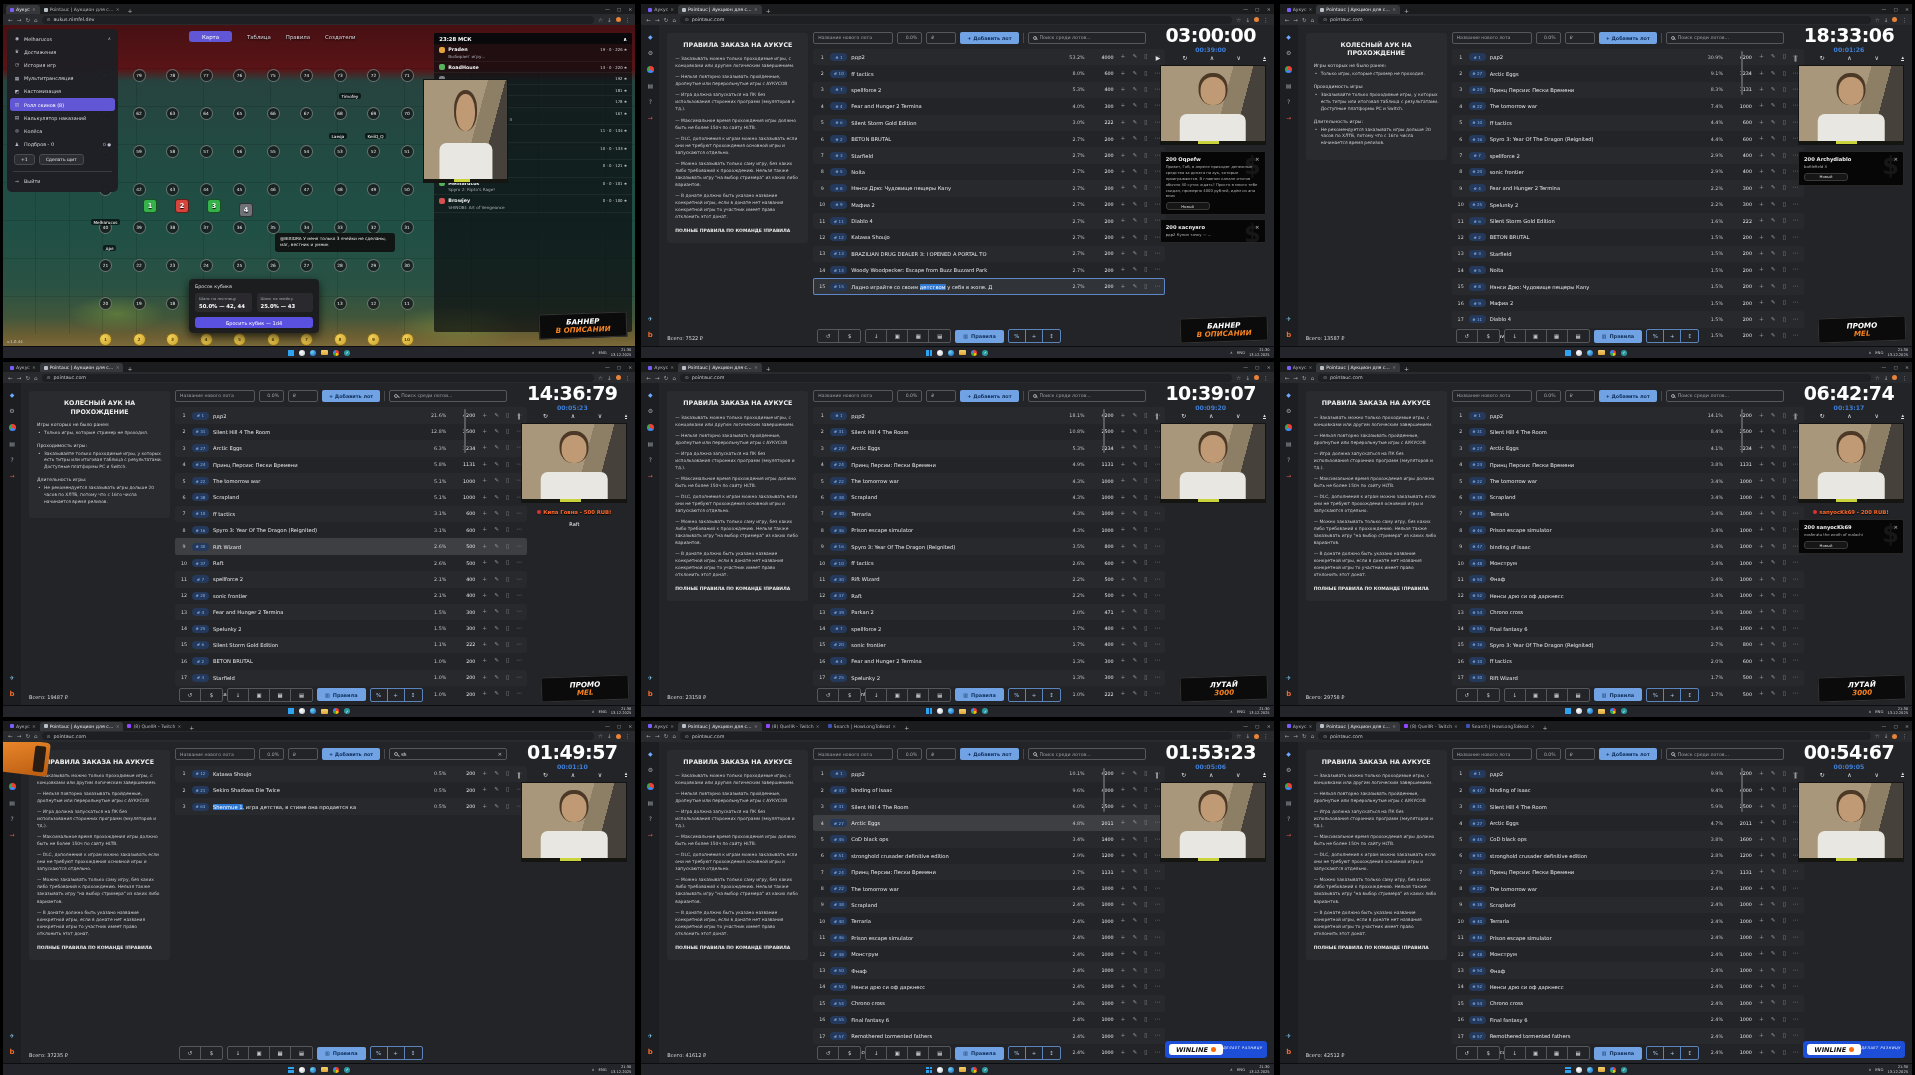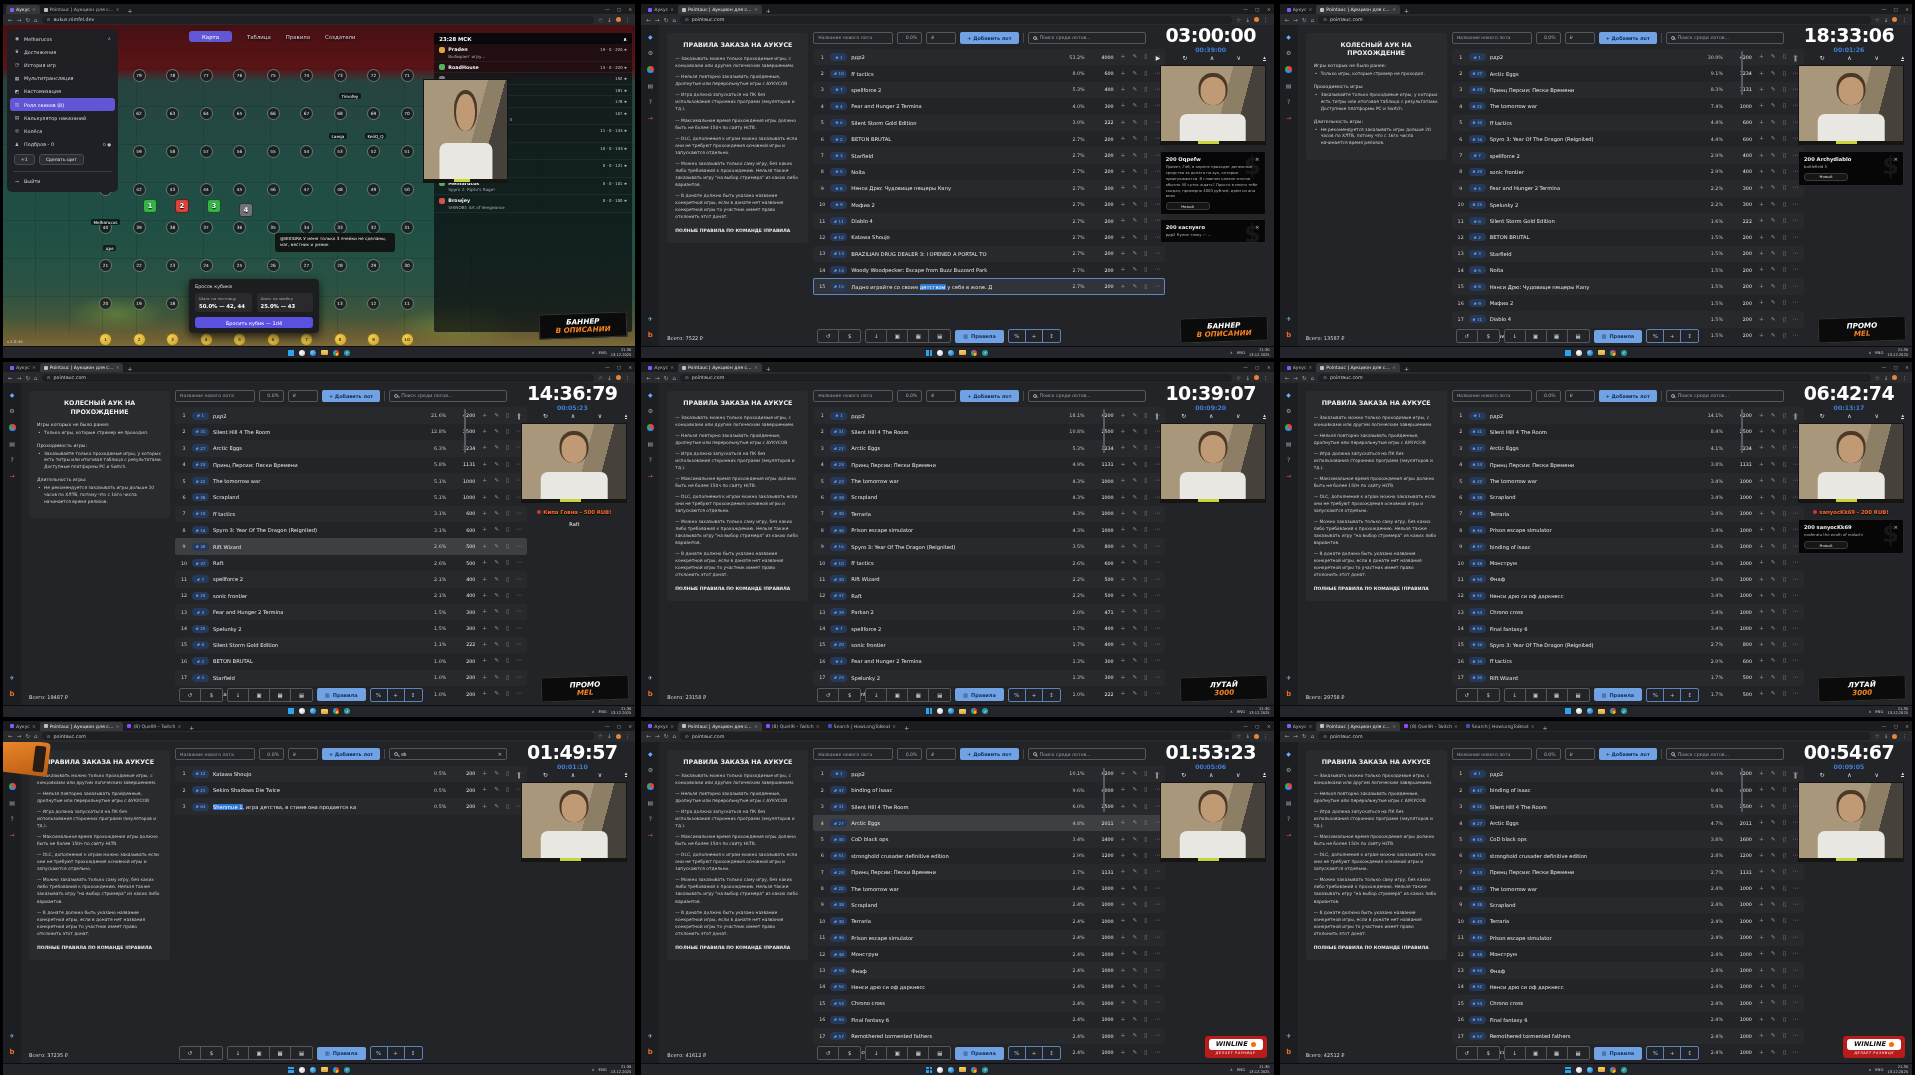--- a/index.html
+++ b/index.html
@@ -118,21 +118,21 @@
   .tbgroup .tbtn:last-child{border-right:none}
   .tbgroup.blue .tbtn{color:#9ec3f0;border-color:#5b84bd;width:17px}
   .rulesbtn{height:13px;background:#71a3e4;color:#10305a;font-weight:bold;font-size:5px;display:flex;gap:3px;
     align-items:center;padding:0 8px;border-radius:2px}
   .total{position:absolute;left:26px;bottom:5px;font-size:5px;color:#d6d7d9;z-index:4}
   .badge{position:absolute;right:6px;bottom:4px;z-index:5}
   .tilt{width:88px;height:25px;background:#0b0b0b;border:1px solid #343434;display:flex;flex-direction:column;
     align-items:center;justify-content:center;transform:rotate(-2deg)}
   .b1{font-size:7.2px;font-weight:800;font-style:italic;color:#fff;line-height:1.05}
   .b2{font-size:7.2px;font-weight:800;font-style:italic;color:#f58220;line-height:1.05}
-  .wl{display:flex;flex-direction:column;align-items:center;background:#b91c1c;padding:3px 4px;border-radius:4px;border:1px solid #232323}
+  .wl{display:flex;flex-direction:row;background:#1d4ed8;padding:3px 4px;border-radius:4px;border:1px solid #232323}
   .wlbox{background:#fff;border-radius:3px;padding:1.5px 7px;display:flex;align-items:center;gap:3px}
   .wltxt{font-size:6.6px;font-weight:800;font-style:italic;color:#101010}
   .wldot{width:5px;height:5px;border-radius:50%;background:#ff6a00}
   .wlsub{font-size:3.4px;color:#fff;letter-spacing:0.6px;margin-top:1.5px;font-style:italic}
   .case{width:52px;height:34px;background:linear-gradient(160deg,#f08a2c,#b85c12);border-radius:4px;
     transform:rotate(7deg);position:relative;bottom:2px}
   .case::after{content:"";position:absolute;right:4px;top:4px;bottom:4px;width:11px;background:#271d14;border-radius:2px}
   
   .gmap{position:absolute;inset:0;
     background:

